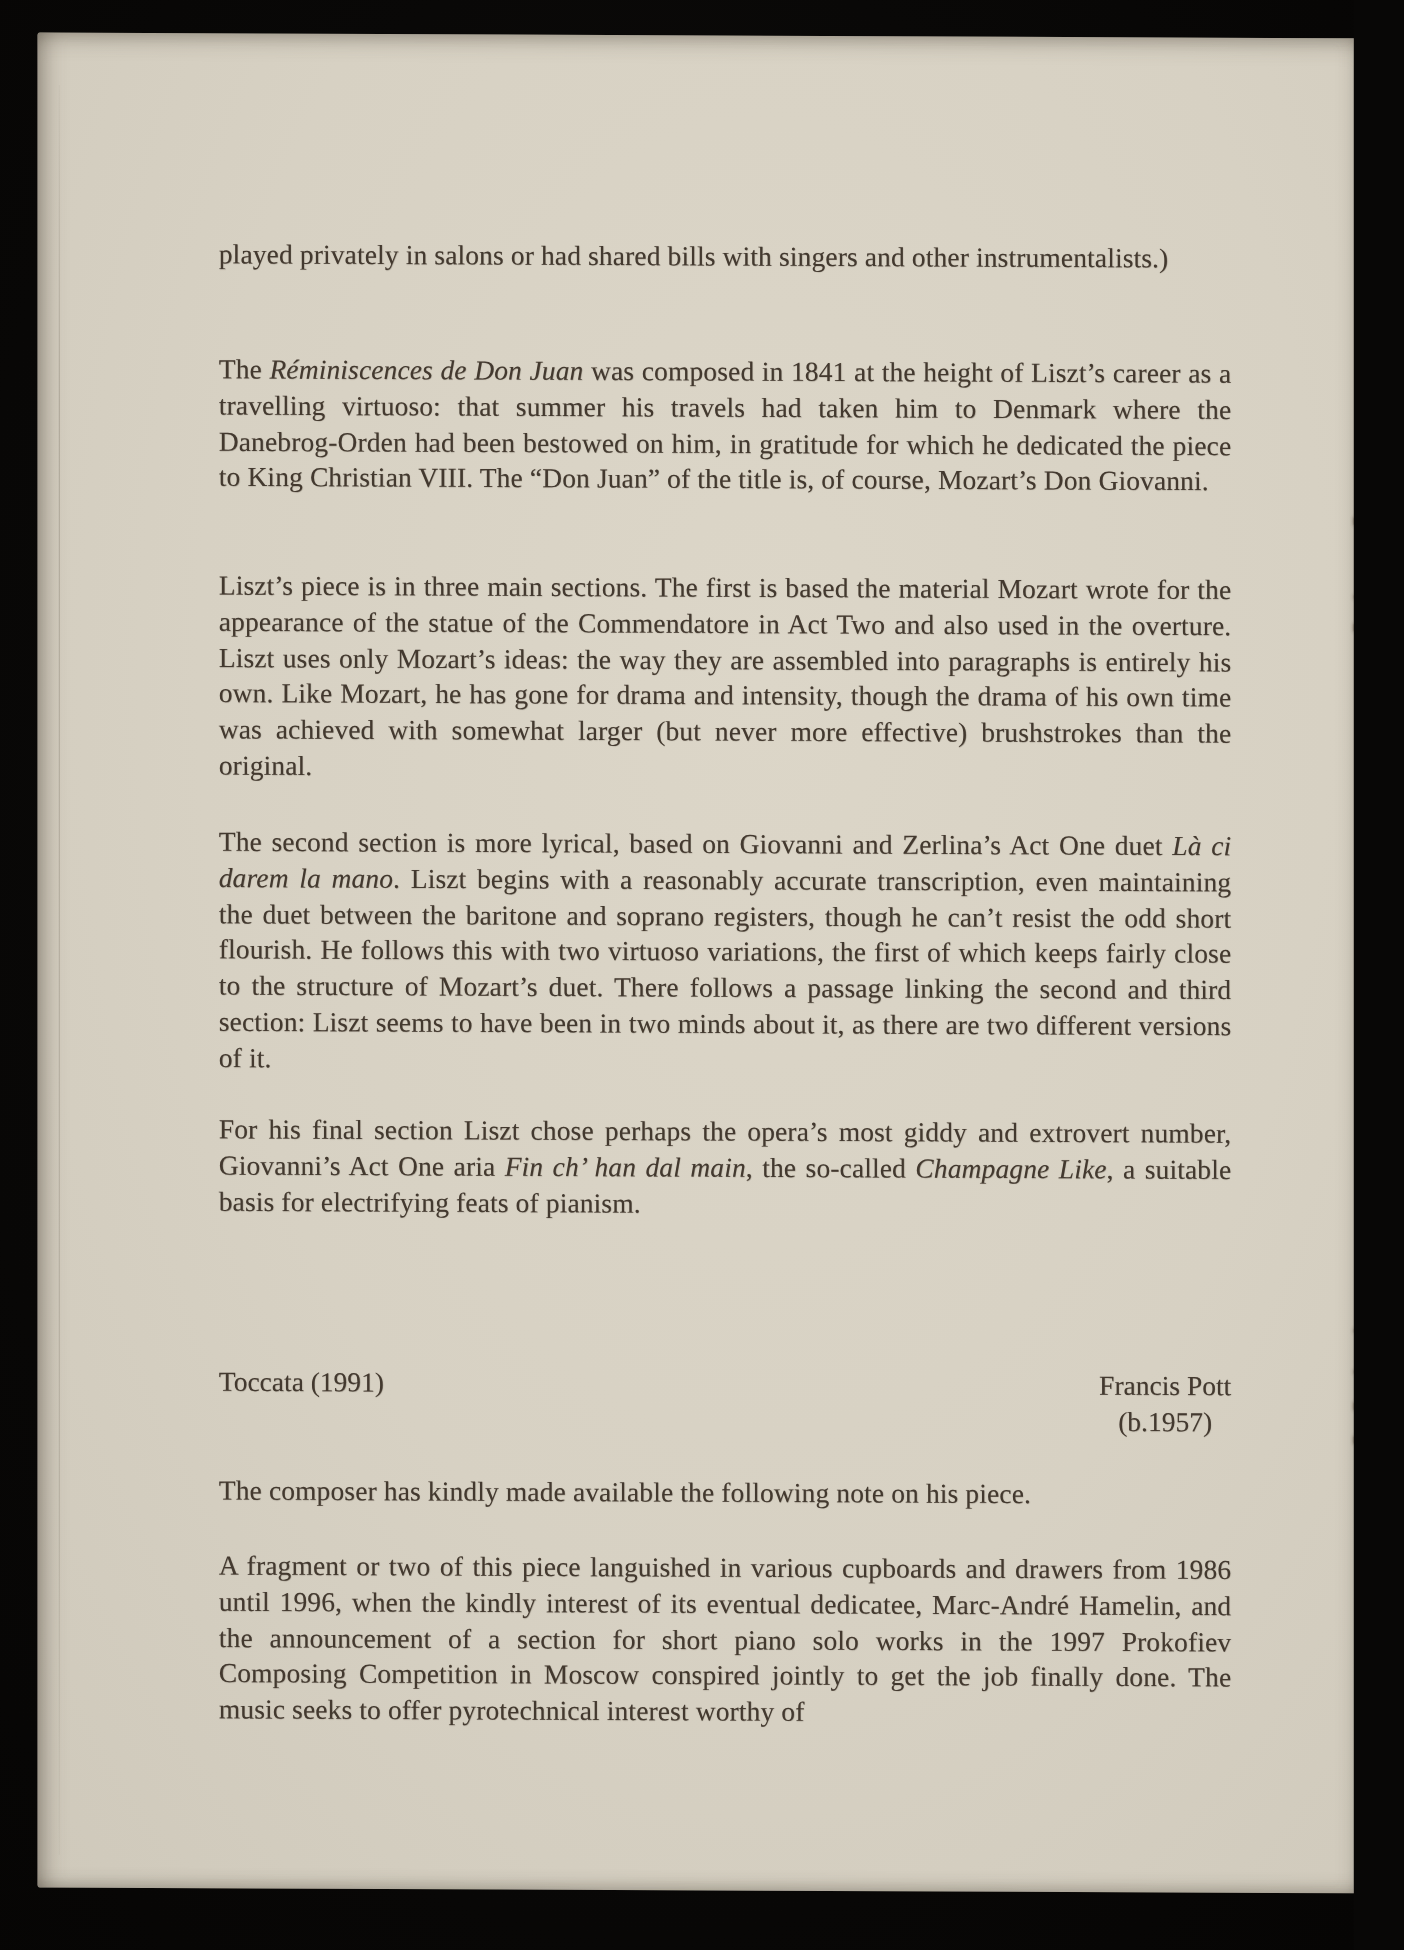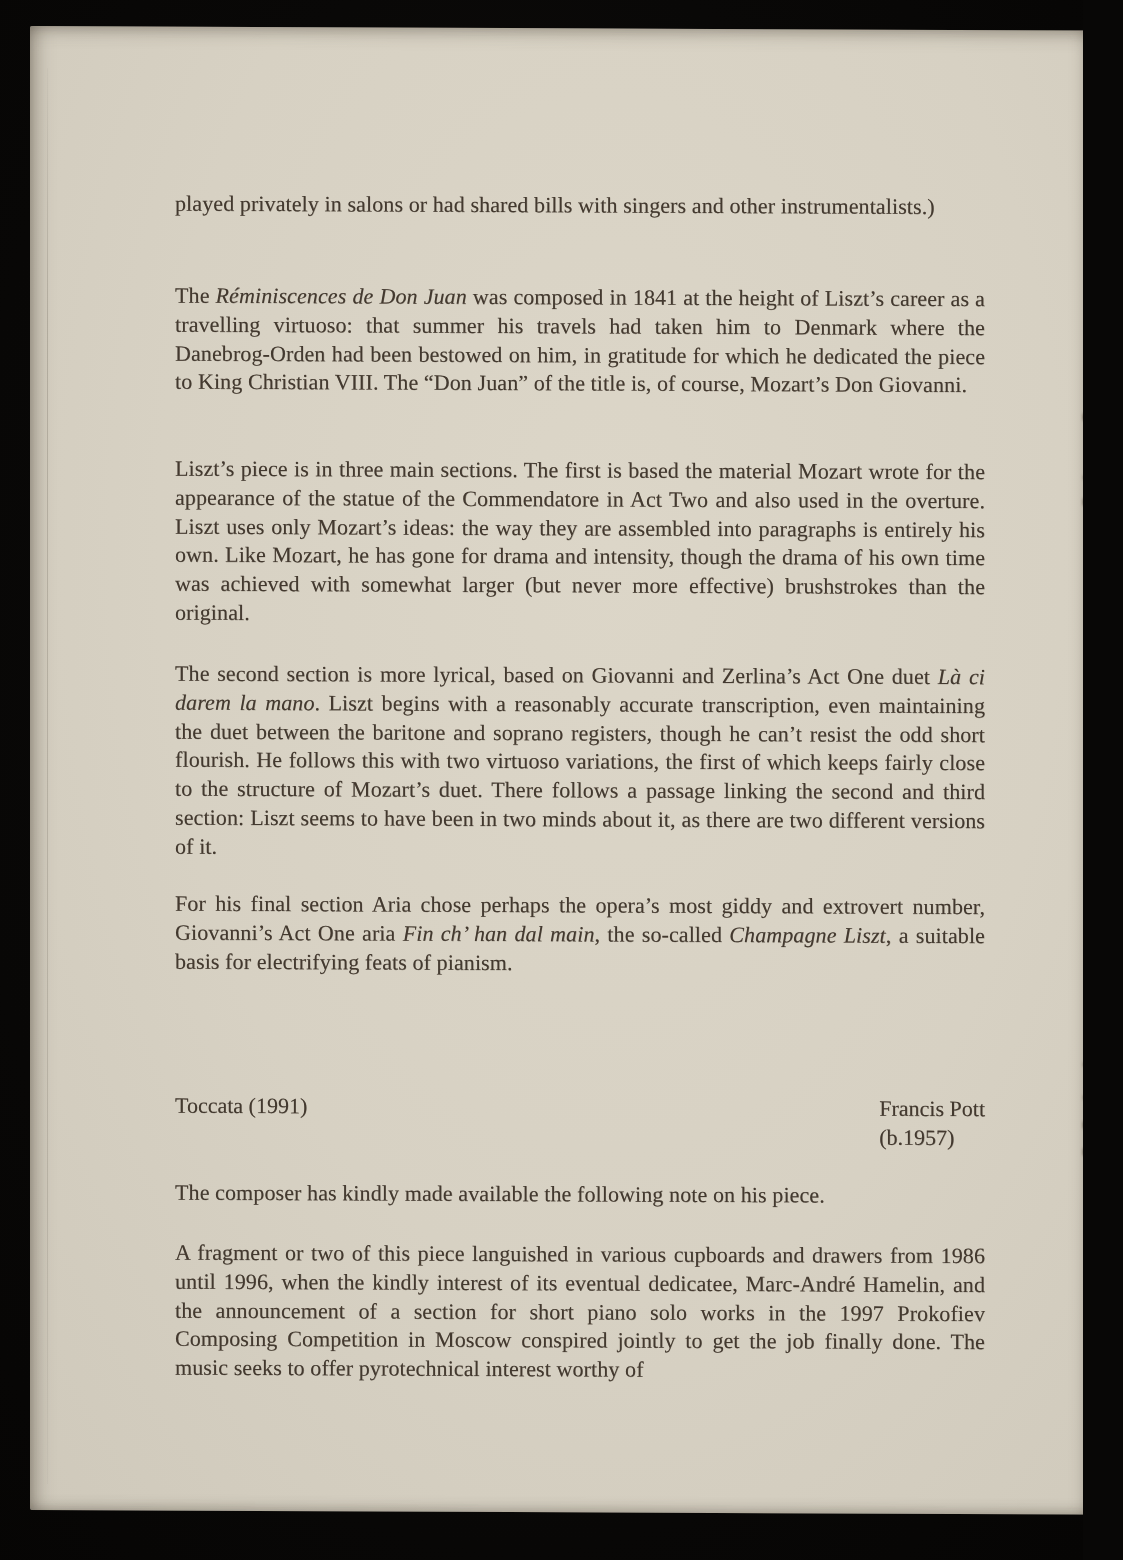--- a/index.html
+++ b/index.html
@@ -38,21 +38,21 @@
     position:absolute; left:145px; width:810px; margin:0;
     font-size:22px; line-height:28.8px;
     text-align:justify; letter-spacing:0.1px;
   }
   .para .it { font-style:italic; }
   .heading-row {
     position:absolute; left:145px; width:810px;
     display:flex; justify-content:space-between; align-items:flex-start;
     font-size:22px; line-height:28.8px;
   }
-  .composer-block { text-align:left; }
+  .composer-block { text-align:center; }
   
   .strip {
     position:absolute; left:1086px; top:32px; width:37px; height:1490px;
     background:linear-gradient(90deg, #c7c1b2 0%, #d8d3c5 24%, #dfdacc 60%, #dad5c7 100%);
     border-left:2px solid rgba(122,114,98,0.75);
     border-radius:0 4px 18px 2px;
     box-shadow:
       inset 0 14px 12px -9px rgba(60,54,44,0.55),
       inset 0 -14px 12px -9px rgba(60,54,44,0.50);
   }
@@ -73,21 +73,21 @@
     <div class="left-fold-line"></div>
 
     <p class="para scan-text" style="top:163px"><span>played privately in salons or had shared bills with singers and other instrumentalists.)</span></p>
 
     <p class="para scan-text" style="top:255px"><span>The </span><span class="it">Réminiscences de Don Juan</span><span> was composed in 1841 at the height of Liszt’s career as a travelling virtuoso: that summer his travels had taken him to Denmark where the Danebrog-Orden had been bestowed on him, in gratitude for which he dedicated the piece to King Christian VIII.  The “Don Juan” of the title is, of course, Mozart’s Don Giovanni.</span></p>
 
     <p class="para scan-text" style="top:428px"><span>Liszt’s piece is in three main sections.  The first is based the material Mozart wrote for the appearance of the statue of the Commendatore in Act Two and also used in the overture.  Liszt uses only Mozart’s ideas: the way they are assembled into paragraphs is entirely his own.  Like Mozart, he has gone for drama and intensity, though the drama of his own time was achieved with somewhat larger (but never more effective) brushstrokes than the original.</span></p>
 
     <p class="para scan-text" style="top:633px"><span>The second section is more lyrical, based on Giovanni and Zerlina’s Act One duet </span><span class="it">Là ci darem la mano</span><span>.  Liszt begins with a reasonably accurate transcription, even maintaining the duet between the baritone and soprano registers, though he can’t resist the odd short flourish.  He follows this with two virtuoso variations, the first of which keeps fairly close to the structure of Mozart’s duet.  There follows a passage linking the second and third section: Liszt seems to have been in two minds about it, as there are two different versions of it.</span></p>
 
-    <p class="para scan-text" style="top:863px"><span>For his final section Aria chose perhaps the opera’s most giddy and extrovert number, Giovanni’s Act One aria </span><span class="it">Fin ch’ han dal main</span><span>, the so-called </span><span class="it">Champagne Liszt</span><span>, a suitable basis for electrifying feats of pianism.</span></p>
+    <p class="para scan-text" style="top:863px"><span>For his final section Liszt chose perhaps the opera’s most giddy and extrovert number, Giovanni’s Act One aria </span><span class="it">Fin ch’ han dal main</span><span>, the so-called </span><span class="it">Champagne Like</span><span>, a suitable basis for electrifying feats of pianism.</span></p>
 
     <div class="heading-row scan-text" style="top:1065px">
       <span>Toccata (1991)</span>
       <span class="composer-block">
         <span>Francis Pott</span><br>
         <span>(b.1957)</span>
       </span>
     </div>
 
     <p class="para scan-text" style="top:1152px; text-align:left;">The composer has kindly made available the following note on his piece.</p>

